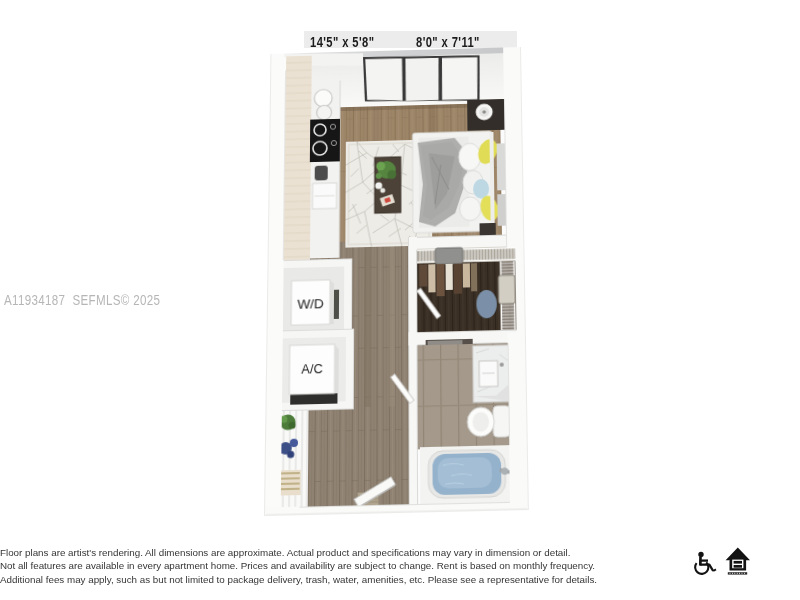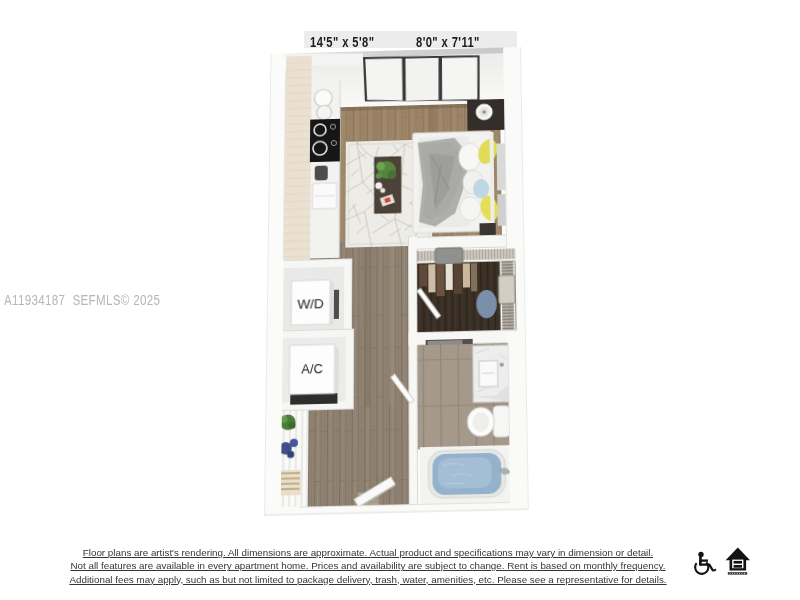--- a/index.html
+++ b/index.html
@@ -1,19 +1,19 @@
 <!DOCTYPE html>
 <html><head>
 <meta charset="utf-8">
 <style>
 html,body{margin:0;padding:0;background:#ffffff;width:800px;height:600px;overflow:hidden;}
 body{font-family:"Liberation Sans",sans-serif;position:relative;}
 .dim{position:absolute;font-size:14px;font-weight:700;color:#1b1b1b;letter-spacing:.5px;white-space:nowrap;transform-origin:0 0;transform:scaleX(.80);}
 .wm{position:absolute;left:4px;top:292px;font-size:14.5px;color:#b6b6b6;letter-spacing:.4px;transform-origin:0 0;transform:scaleX(.8);white-space:nowrap;}
-.disc{position:absolute;left:0;top:546px;width:736px;text-align:center;font-size:9.8px;line-height:13.3px;color:#353535;text-decoration:underline;}
+.disc{position:absolute;left:0;top:546px;width:736px;text-align:left;font-size:9.8px;line-height:13.3px;color:#353535;}
 #plan{position:absolute;left:0;top:0;width:254px;height:462px;transform-origin:0 0;
 transform:matrix3d(0.980338,-0.028090,0,-0.000011,-0.045287,0.938984,0,-0.000118,0,0,1,0,270.5,54.0,0,1);}
 </style>
 </head>
 <body>
 
 <div style="position:absolute;left:304px;top:31px;width:213px;height:17px;background:#ececec;"></div>
 
 <div class="dim" style="left:310px;top:34px;">14'5" x 5'8"</div>
 

